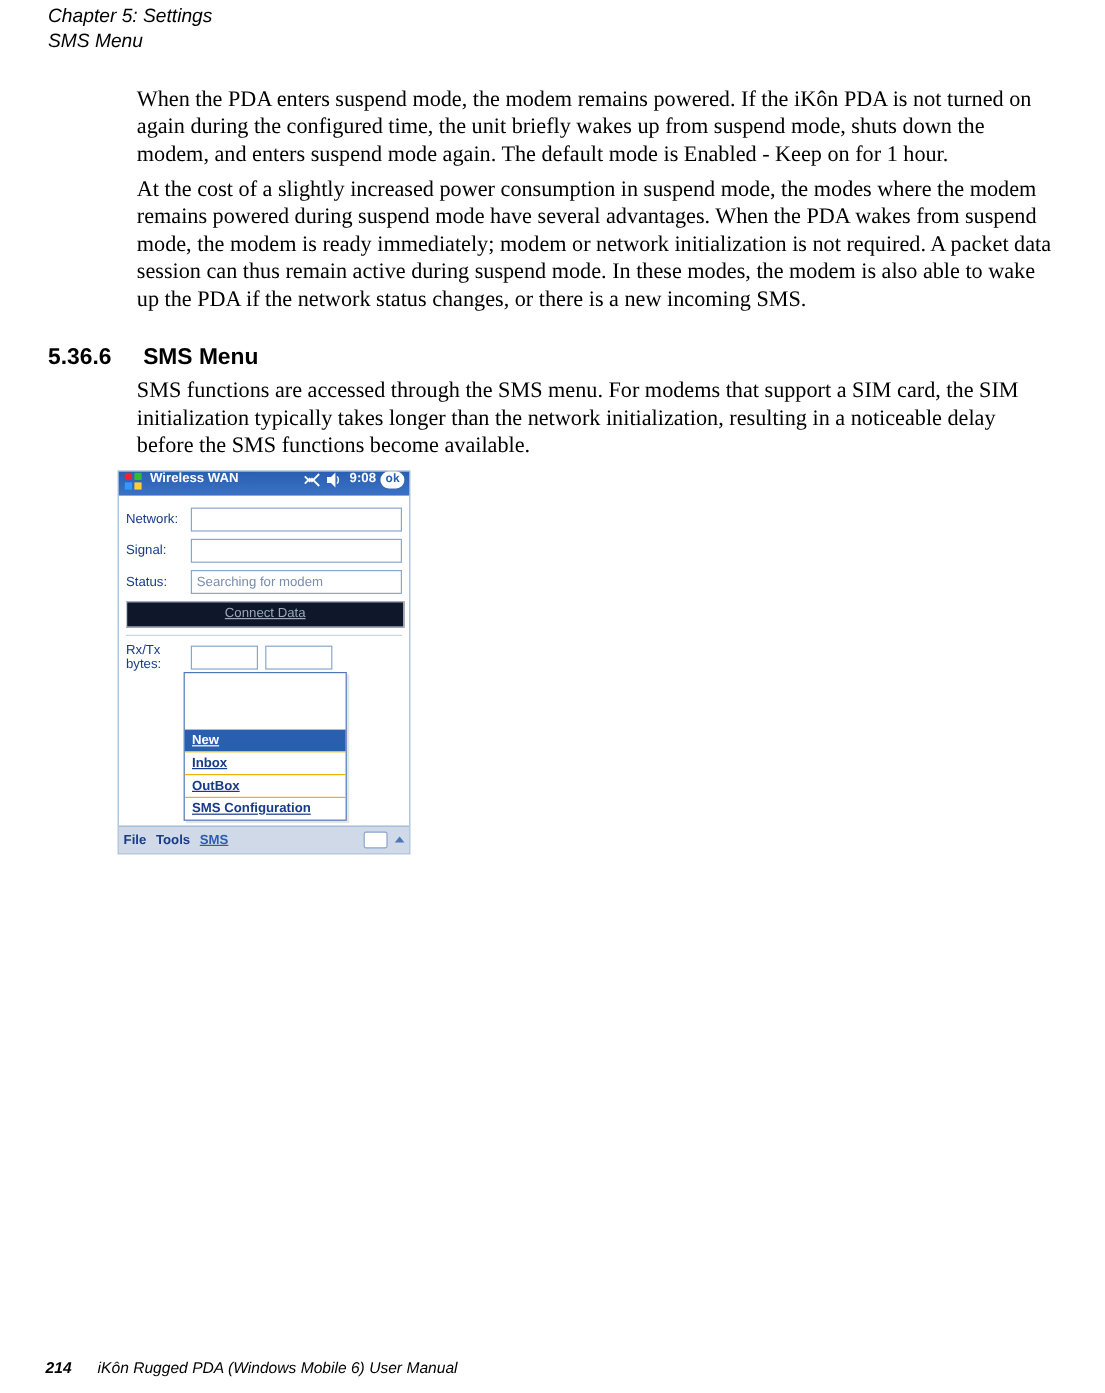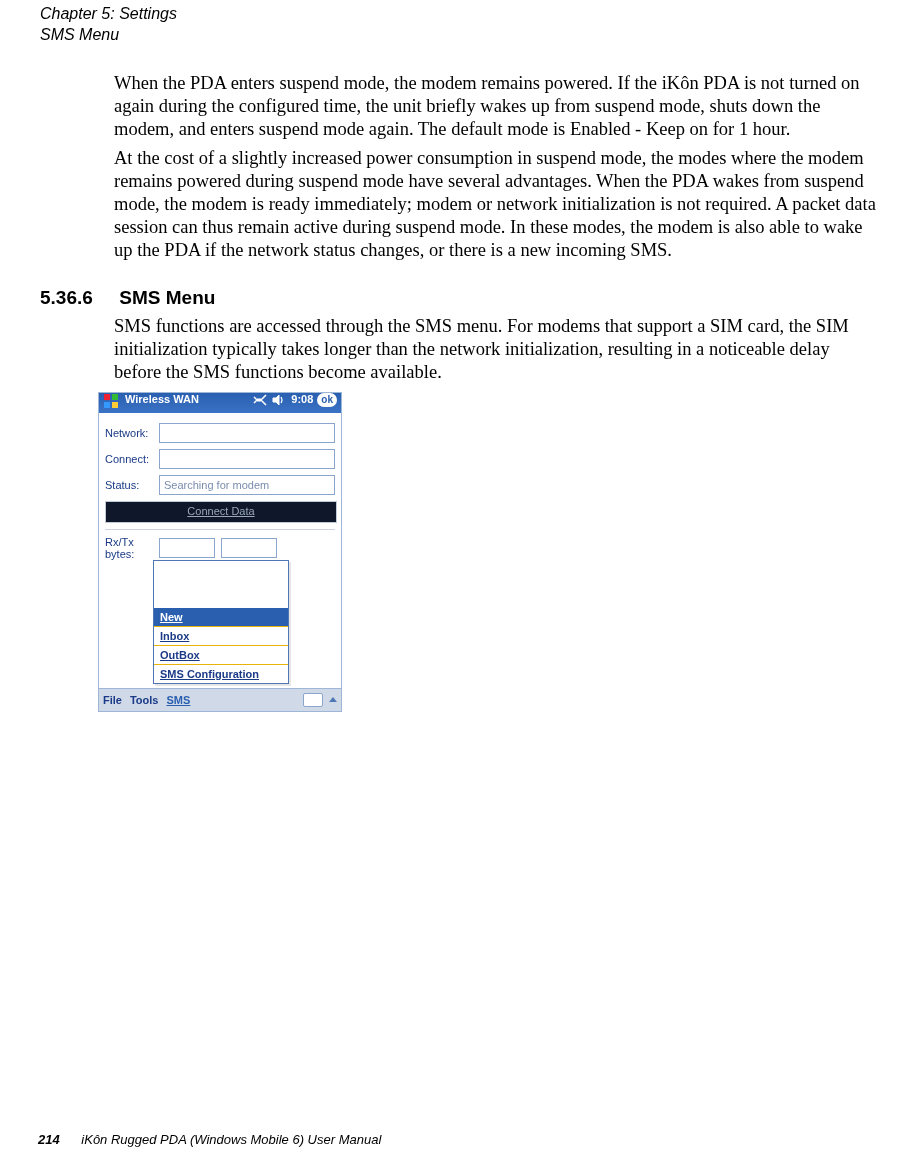--- a/index.html
+++ b/index.html
@@ -255,21 +255,21 @@
         <span class="clock">9:08</span>
         <span class="ok">ok</span>
       </div>
 
       <div class="pda-body">
         <div class="pda-row">
           <span class="lbl">Network:</span>
           <span class="fld"></span>
         </div>
         <div class="pda-row">
-          <span class="lbl">Connect:</span>
+          <span class="lbl">Signal:</span>
           <span class="fld"></span>
         </div>
         <div class="pda-row">
           <span class="lbl">Status:</span>
           <span class="fld">Searching for modem</span>
         </div>
         <span class="pda-btn">Connect Data</span>
         <div class="pda-sep"></div>
         <div class="pda-row">
           <span class="lbl" style="white-space:pre;">Rx/Tx

